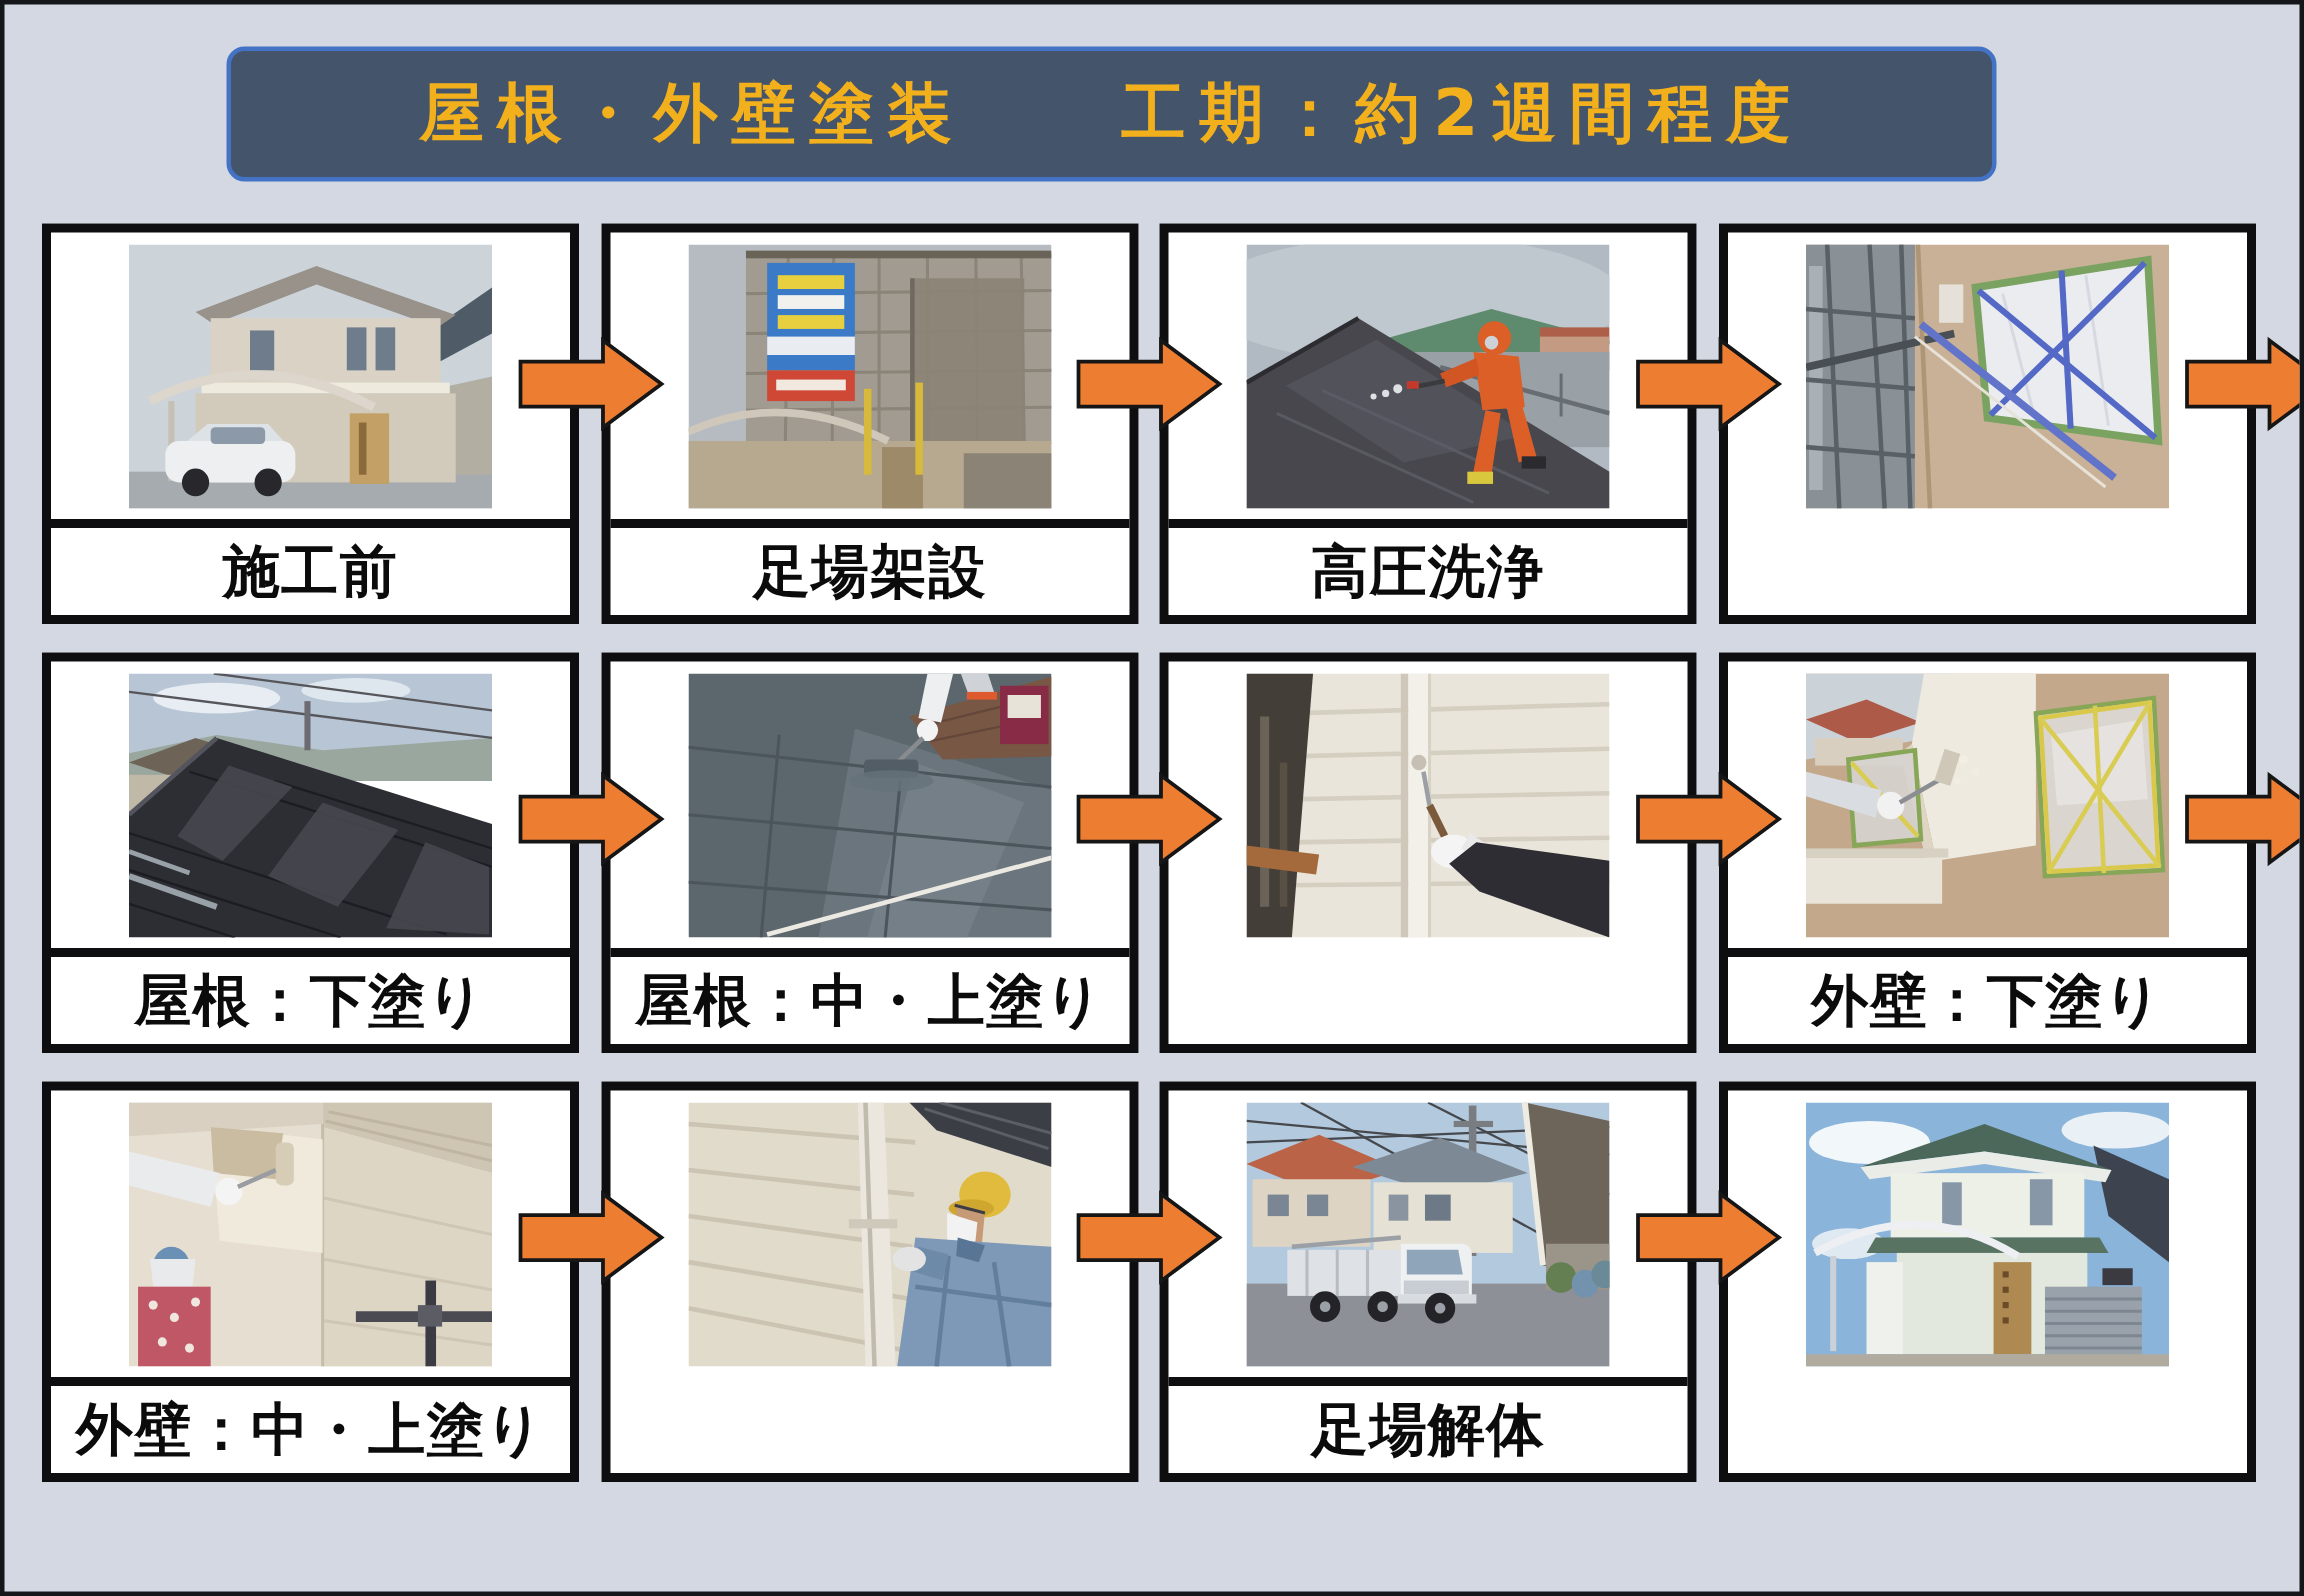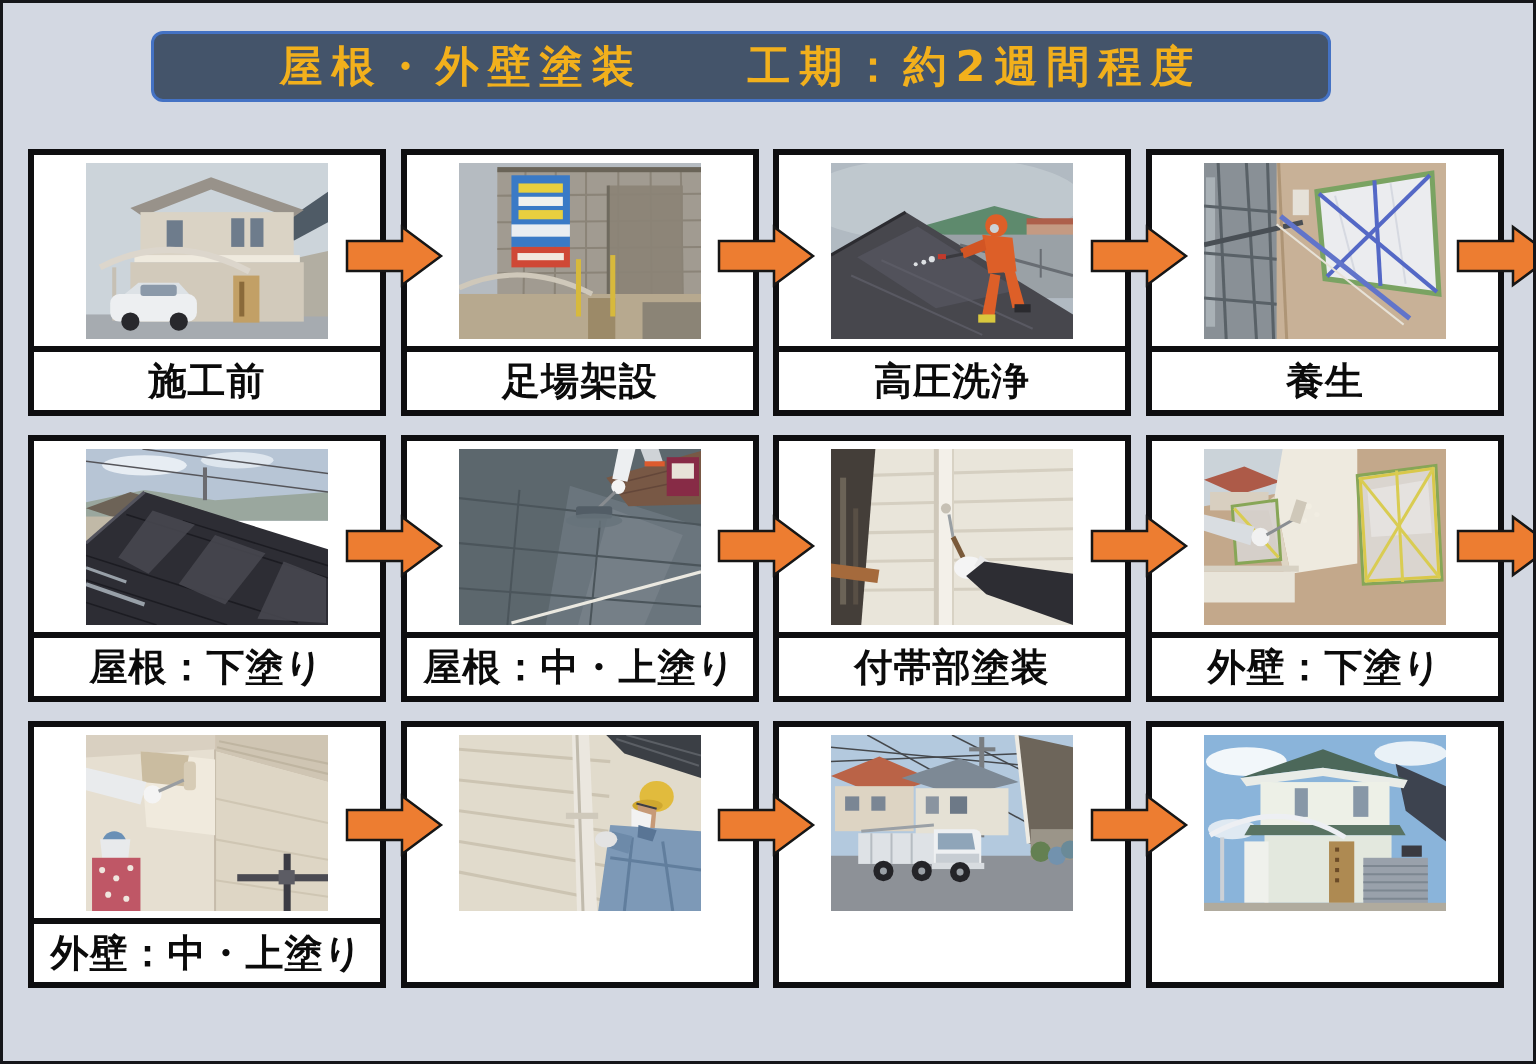--- a/index.html
+++ b/index.html
@@ -5,21 +5,21 @@
   *{margin:0;padding:0;box-sizing:border-box}
   html,body{background:#fff}
   .screen{
     position:relative;width:1536px;height:1064px;
     background:var(--bg,#d3d8e2);
     border:3px solid #15161a;
     overflow:hidden;
     font-family:"DejaVu Sans","Liberation Sans",sans-serif;
   }
   .titlebar{
-    position:absolute;left:148px;top:28px;width:1180px;height:71px;
+    position:absolute;left:148px;top:28px;width:1180px;height:90px;
     background:var(--header-bg,#44546a);
     border:3px solid var(--header-border,#4472c4);
     border-radius:12px;
     display:flex;align-items:center;justify-content:center;
   }
   .title-text{
     color:var(--header-text,#f2b01c);
     font-size:43px;font-weight:700;letter-spacing:9px;white-space:pre;
   }
   .cell{
@@ -175,21 +175,20 @@
         <polygon points="112,28 226,10 233,128 120,113" fill="none" stroke="#7aa362" stroke-width="5"></polygon>
         <g stroke="#5468c6" stroke-width="4">
           <line x1="114" y1="30" x2="231" y2="126"></line>
             <line x1="224" y1="12" x2="122" y2="111"></line>
             <line x1="169" y1="17" x2="175" y2="120"></line>
         </g>
         <line x1="76" y1="52" x2="204" y2="152" stroke="#6174ca" stroke-width="5"></line>
         <line x1="72" y1="60" x2="198" y2="158" stroke="#e7e2d7" stroke-width="2"></line>
       </svg>
     </div>
-    <div class="caption">養生</div>
   </div>
 
   <div class="cell" style="left:25px;top:432px">
     <div class="photo">
       <svg class="ph" viewBox="0 0 240 172" preserveAspectRatio="none">
         <rect width="240" height="70" fill="#b7c5d5"></rect>
         <ellipse cx="58" cy="16" rx="42" ry="10" fill="#e7edf3"></ellipse>
         <ellipse cx="150" cy="11" rx="36" ry="8" fill="#dee6ee"></ellipse>
         <polygon points="0,52 58,40 128,50 240,42 240,70 0,70" fill="#9aa79e"></polygon>
         <g stroke="#55555a" stroke-width="1.5">
@@ -273,21 +272,20 @@
         <rect x="107" y="0" width="14" height="172" fill="#f3f0e9"></rect>
         <line x1="121" y1="0" x2="121" y2="172" stroke="#d8d2c4" stroke-width="2"></line>
         <circle cx="114" cy="58" r="5" fill="#c6c0b4"></circle>
         <line x1="117" y1="64" x2="121" y2="86" stroke="#9aa0a4" stroke-width="3"></line>
         <line x1="121" y1="86" x2="131" y2="106" stroke="#7a5a3a" stroke-width="5"></line>
         <ellipse cx="137" cy="116" rx="15" ry="11" fill="#f4f4f4"></ellipse>
         <polygon points="148,104 160,112 152,122 142,114" fill="#e9e9e9"></polygon>
         <polygon points="240,122 152,110 134,124 154,142 240,172" fill="#2d2d33"></polygon>
       </svg>
     </div>
-    <div class="caption">付帯部塗装</div>
   </div>
 
   <div class="cell" style="left:1143px;top:432px">
     <div class="photo">
       <svg class="ph" viewBox="0 0 240 172" preserveAspectRatio="none">
         <rect width="240" height="172" fill="#c3a88b"></rect>
         <polygon points="0,0 96,0 82,42 0,56" fill="#cbd3d9"></polygon>
         <polygon points="0,30 40,17 76,32 34,45" fill="#ad5a48"></polygon>
         <rect x="6" y="42" width="58" height="18" fill="#d8cfc0"></rect>
         <polygon points="78,0 152,0 152,112 86,122 70,46" fill="#eeeadf"></polygon>
@@ -437,20 +435,21 @@
         <rect x="104" y="116" width="43" height="9" fill="#c7cdd3"></rect>
         <rect x="100" y="125" width="52" height="6" fill="#d8dce0"></rect>
         <circle cx="52" cy="133" r="10" fill="#242428"></circle>
           <circle cx="52" cy="133" r="3.5" fill="#9aa0a6"></circle>
         <circle cx="90" cy="133" r="10" fill="#242428"></circle>
           <circle cx="90" cy="133" r="3.5" fill="#9aa0a6"></circle>
         <circle cx="128" cy="134" r="10" fill="#242428"></circle>
           <circle cx="128" cy="134" r="3.5" fill="#9aa0a6"></circle>
       </svg>
     </div>
+    <div class="caption">足場解体</div>
   </div>
 
   <div class="cell" style="left:1143px;top:718px">
     <div class="photo">
       <svg class="ph" viewBox="0 0 240 172" preserveAspectRatio="none">
         <rect width="240" height="172" fill="#8ab4da"></rect>
         <ellipse cx="42" cy="26" rx="40" ry="14" fill="#f2f7fa"></ellipse>
         <ellipse cx="205" cy="18" rx="36" ry="12" fill="#e9f1f7"></ellipse>
         <ellipse cx="28" cy="92" rx="24" ry="10" fill="#dfe9f2"></ellipse>
         <polygon points="190,28 240,50 240,104 200,74" fill="#3d434f"></polygon>

